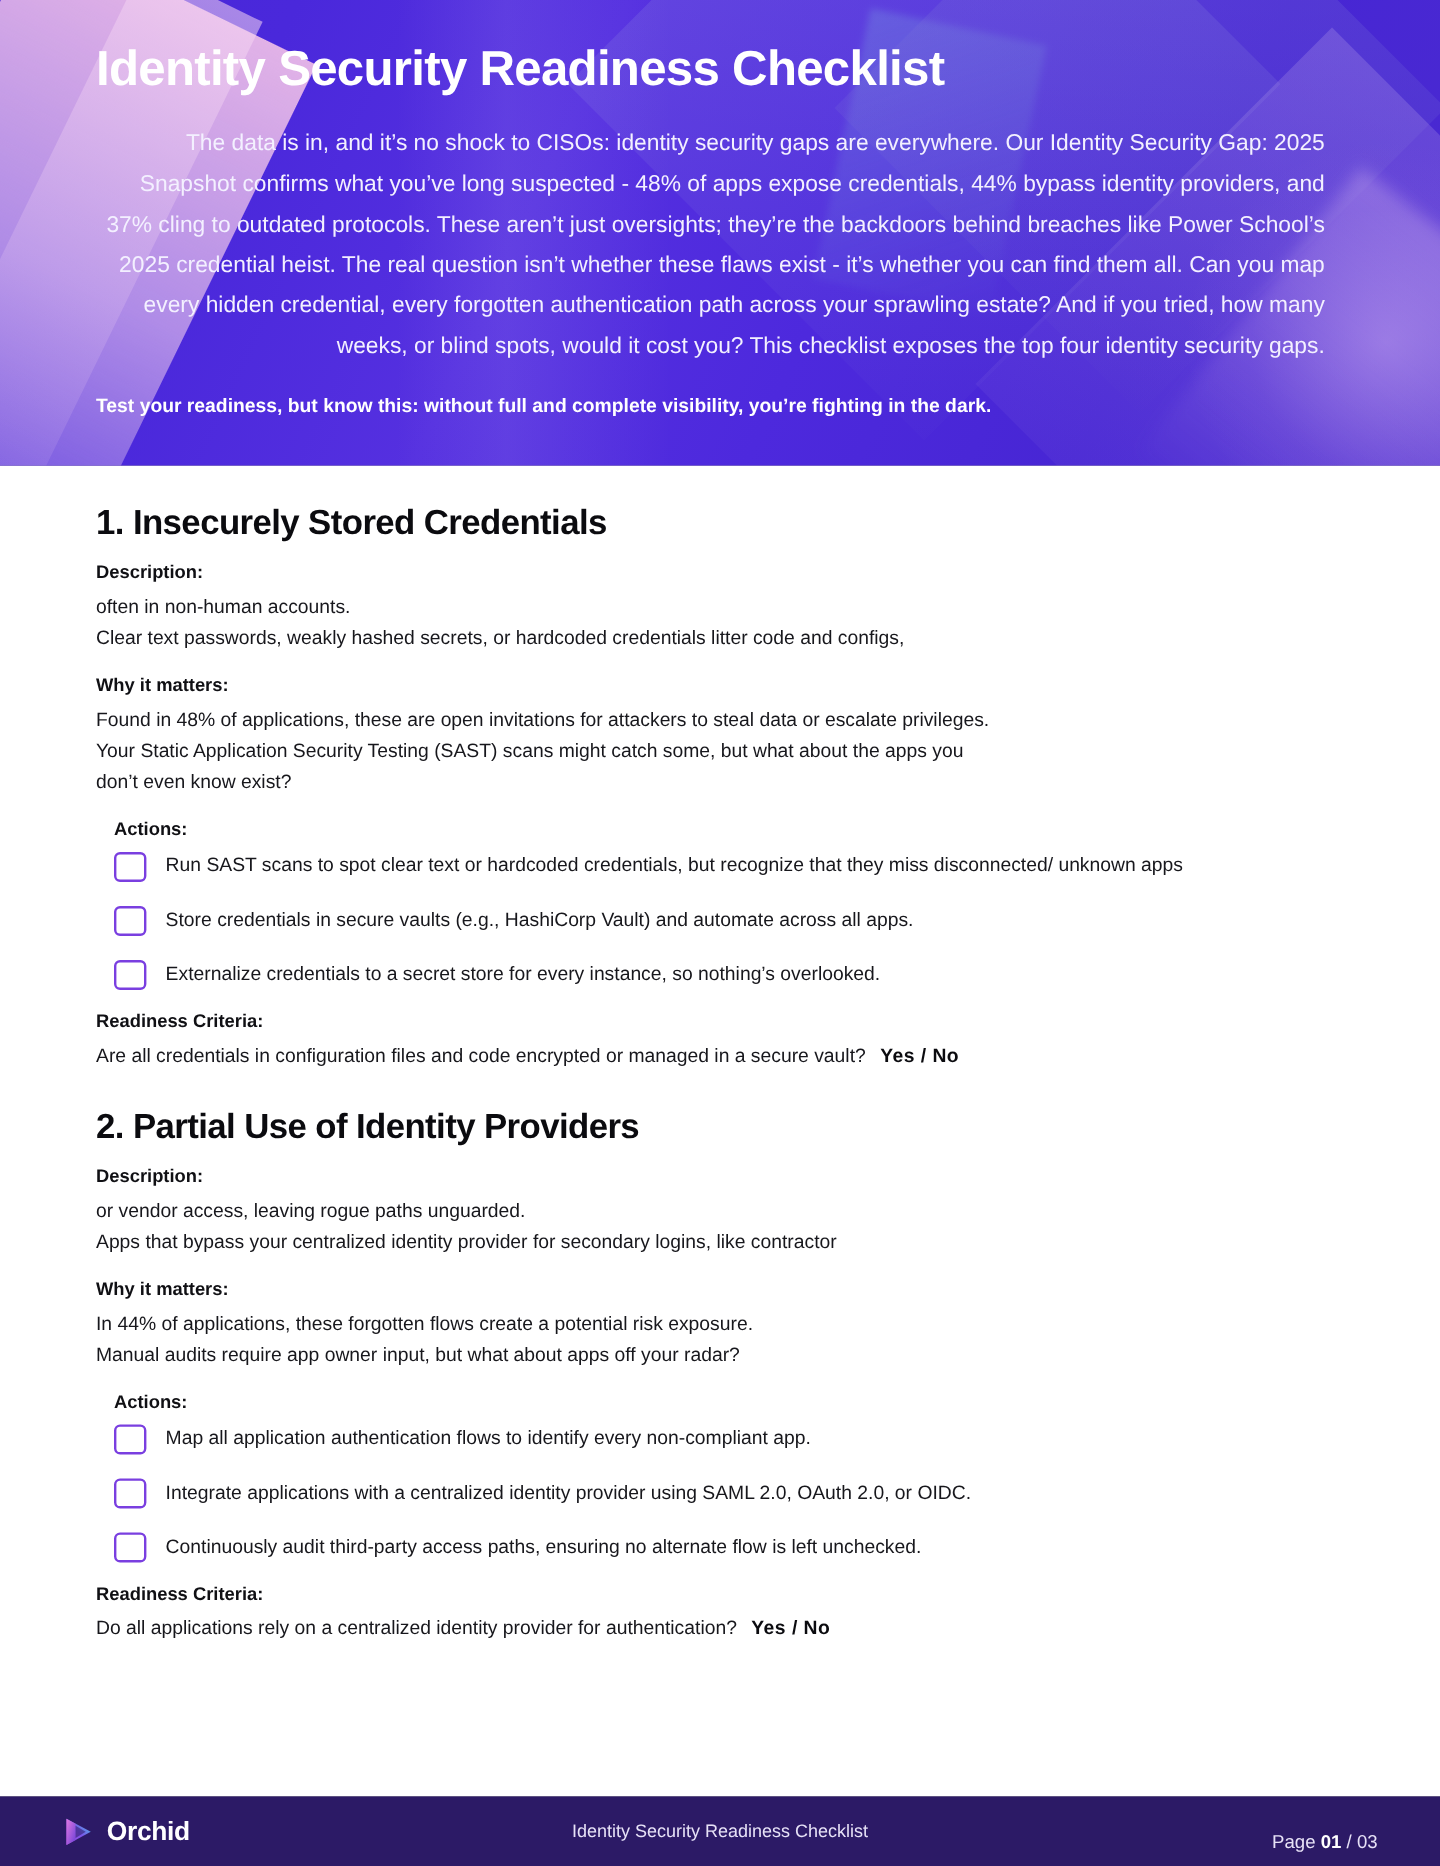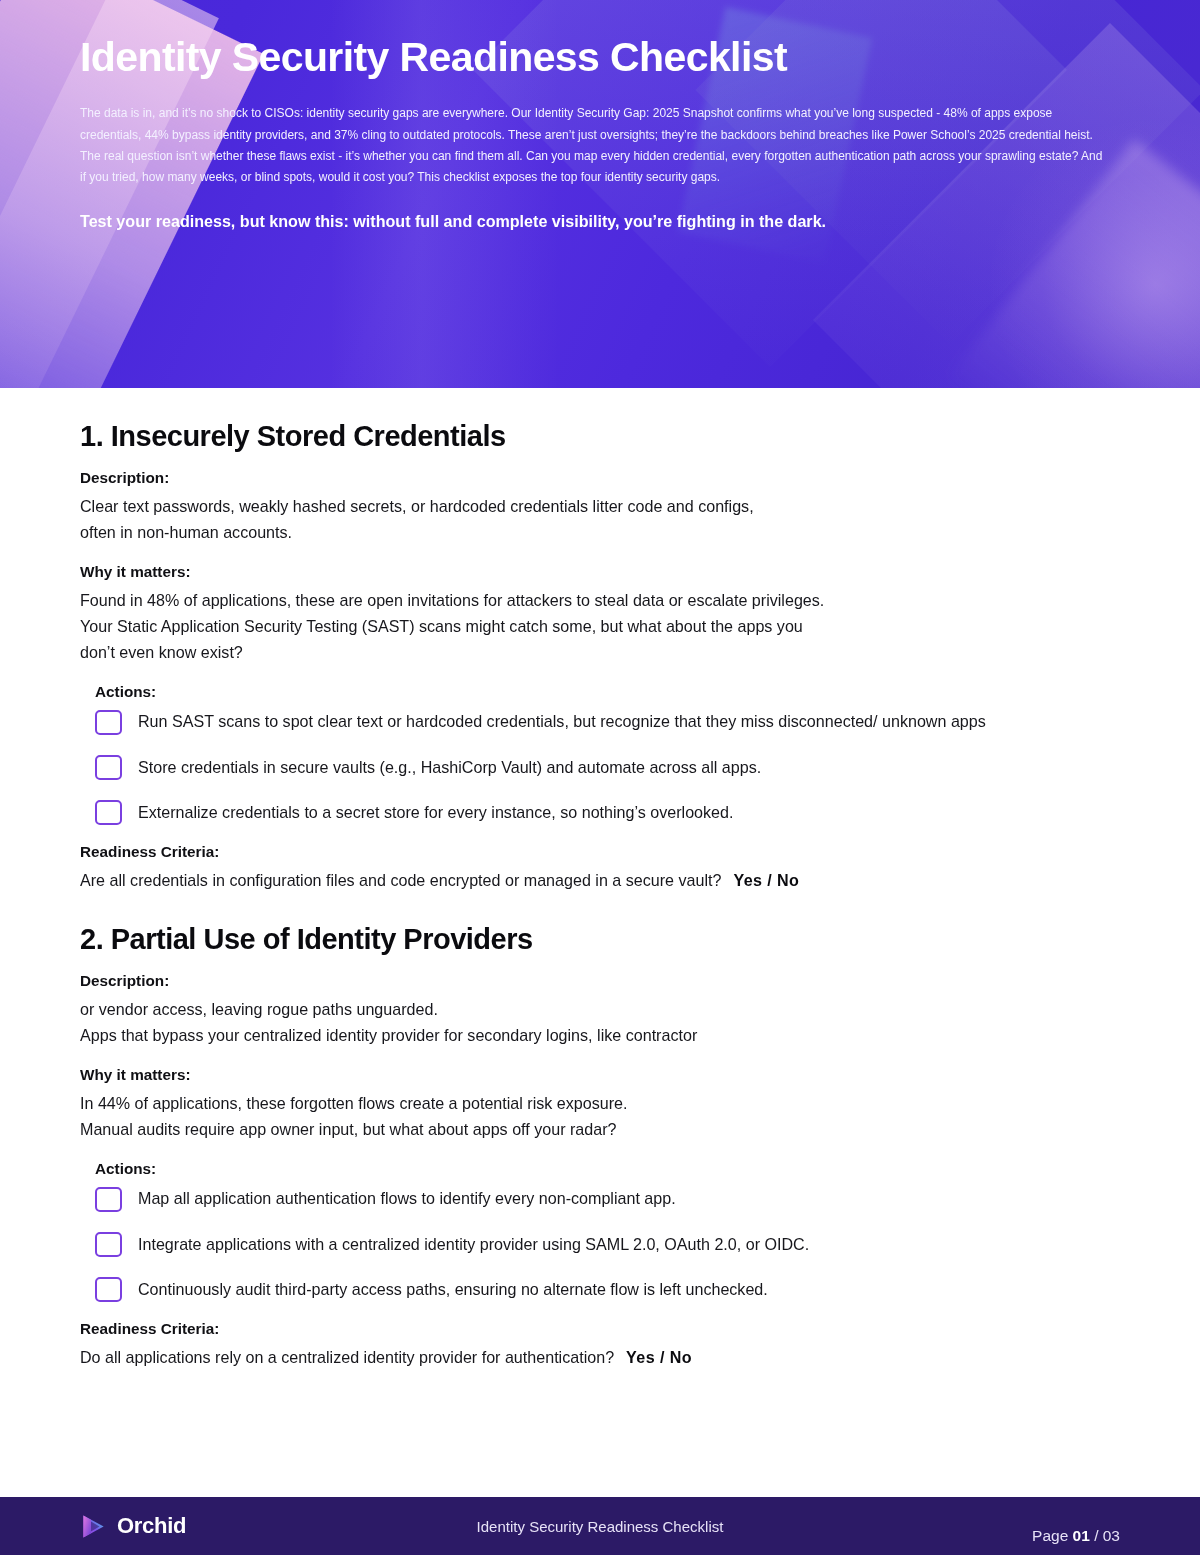--- a/index.html
+++ b/index.html
@@ -106,24 +106,25 @@
     color: #ffffff;
     font-size: 41px;
     font-weight: 700;
     letter-spacing: -0.6px;
     line-height: 1.15;
     margin-bottom: 22px;
   }
 
   .hero-body {
     color: #f3f0ff;
-    font-size: 12px;
+    font-size: 19px;
     line-height: 1.78;
     max-width: 1030px;
     font-weight: 400;
+    text-align: right;
   }
 
   .hero-cta {
     color: #ffffff;
     font-size: 16.1px;
     font-weight: 700;
     line-height: 1.6;
     margin-top: 20px;
   }
 
@@ -200,21 +201,21 @@
     letter-spacing: 0.4px;
   }
 
   
   .footer {
     flex: 0 0 auto;
     height: 58px;
     background: #2c1a66;
     display: flex;
     align-items: center;
-    padding: 0 80px;
+    padding: 0 52px;
     position: relative;
   }
   .footer-left {
     display: flex;
     align-items: center;
     gap: 10px;
     width: 280px;
   }
   .logo-mark {
     width: 27px;
@@ -270,22 +271,22 @@
   </header>
 
   <main class="main">
 
     <section class="section">
       <h2 class="section-title">1. Insecurely Stored Credentials</h2>
 
       <div class="block">
         <div class="label">Description:</div>
         <div class="para">
+          <span class="para-line">often in non-human accounts.</span>
           <span class="para-line">Clear text passwords, weakly hashed secrets, or hardcoded credentials litter code and configs,</span>
-          <span class="para-line">often in non-human accounts.</span>
         </div>
       </div>
 
       <div class="block">
         <div class="label">Why it matters:</div>
         <div class="para">
           <span class="para-line">Found in 48% of applications, these are open invitations for attackers to steal data or escalate privileges.</span>
           <span class="para-line">Your Static Application Security Testing (SAST) scans might catch some, but what about the apps you</span>
           <span class="para-line">don’t even know exist?</span>
         </div>

